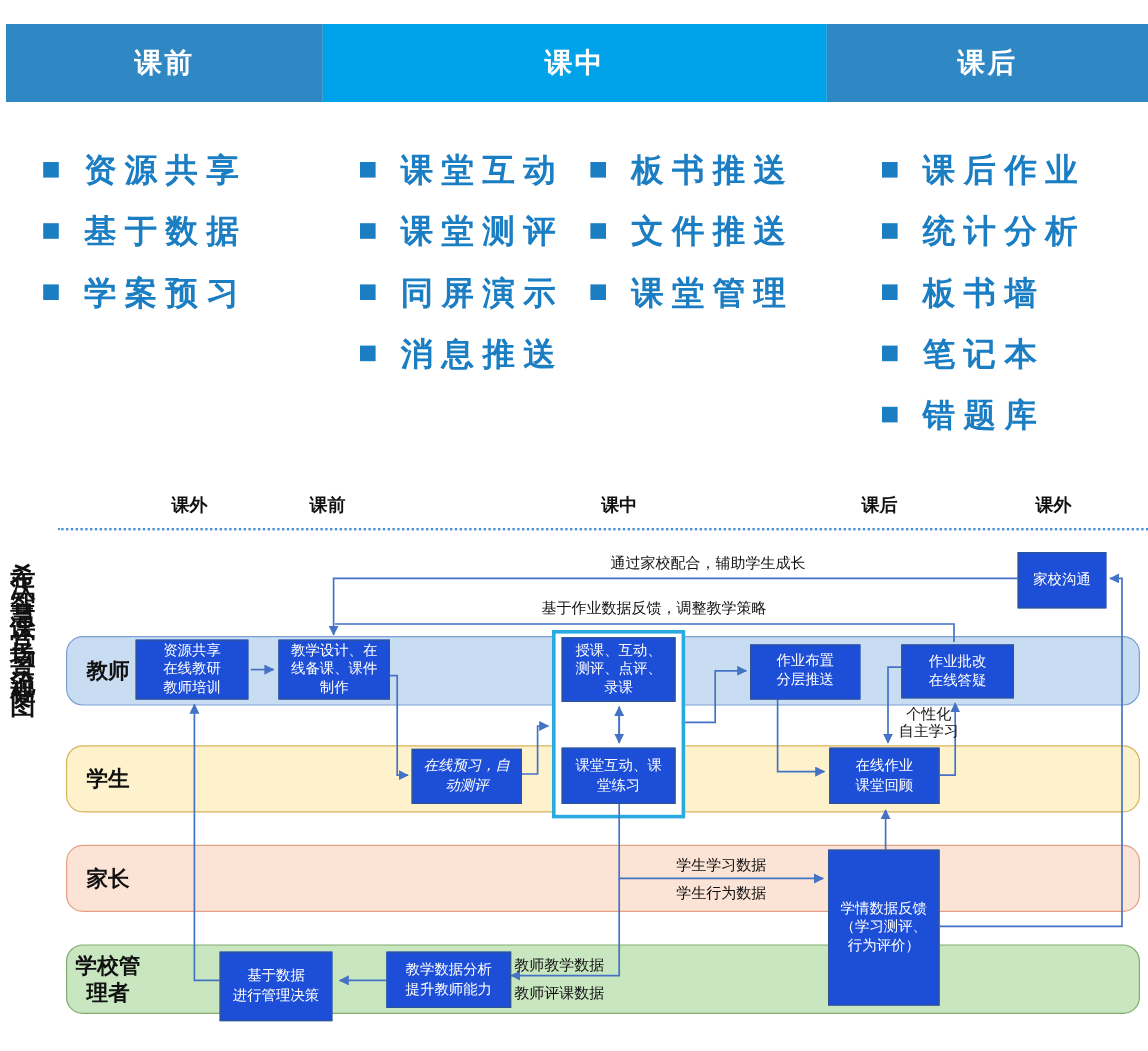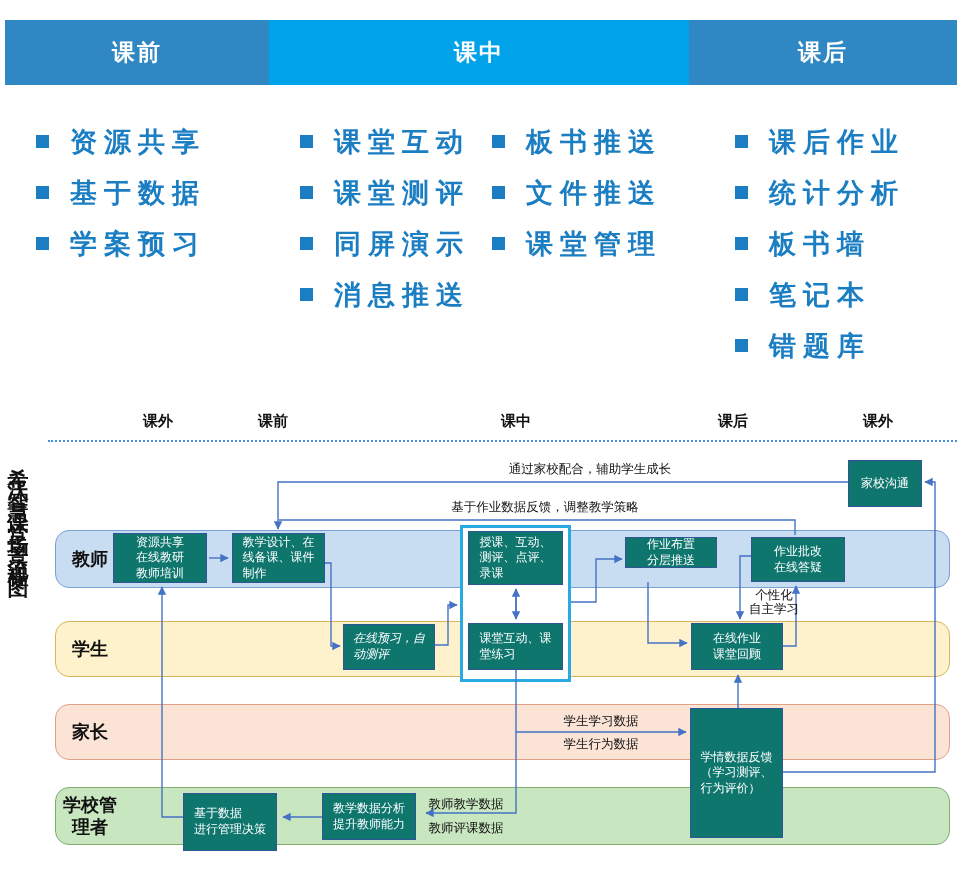--- a/index.html
+++ b/index.html
@@ -17,22 +17,22 @@
   .ftext{color:#1b7ec2;font-size:27px;font-weight:bold;letter-spacing:7px;white-space:nowrap;}
   
   .vtitle{position:absolute;left:4px;top:452px;writing-mode:vertical-rl;text-orientation:upright;
           font-size:21px;font-weight:bold;color:#111;letter-spacing:11px;}
   .phase{position:absolute;top:412px;transform:translateX(-50%);font-size:15px;font-weight:bold;color:#111;}
   .dotline{position:absolute;left:48px;top:440px;width:909px;border-top:2px dotted #4a90d9;}
   .lane{position:absolute;left:55px;width:895px;border-radius:14px;box-sizing:border-box;z-index:1;}
   .lane-label{position:absolute;font-size:18px;font-weight:bold;color:#111;line-height:1.2;text-align:center;z-index:2;}
   .frame{position:absolute;left:460px;top:525px;width:111px;height:157px;background:#ffffff;
          border:3px solid #29abe2;box-sizing:border-box;z-index:2;}
-  .dbox{position:absolute;background:#0f766e;border:1px solid #2f5597;box-sizing:border-box;z-index:4;
-        display:flex;align-items:center;justify-content:center;
+  .dbox{position:absolute;background:#1d4ed8;border:1px solid #2f5597;box-sizing:border-box;z-index:4;
+        display:flex;align-items:center;justify-content:center;text-align:center;
         color:#ffffff;font-size:12px;line-height:1.3;white-space:pre-line;}
   .ann{position:absolute;transform:translateX(-50%);font-size:12.5px;color:#111;white-space:pre-line;
        text-align:center;z-index:5;line-height:1.15;}
   #connectors{position:absolute;left:0;top:0;z-index:3;pointer-events:none;}
   .conn{fill:none;stroke:#4472c4;stroke-width:1.4;}
 </style>
 </head>
 <body>
 
 <div id="stage">
@@ -158,36 +158,36 @@
 
   <div class="dbox" style="left:113px;top:533px;width:94px;height:50px;">资源共享
 在线教研
 教师培训</div>
   <div class="dbox" style="left:232px;top:533px;width:93px;height:50px;">教学设计、在
 线备课、课件
 制作</div>
   <div class="dbox" style="left:468px;top:531px;width:95px;height:54px;">授课、互动、
 测评、点评、
 录课</div>
-  <div class="dbox" style="left:625px;top:537px;width:92px;height:31px;">作业布置
+  <div class="dbox" style="left:625px;top:537px;width:92px;height:46px;font-family:Liberation Mono, monospace;">作业布置
 分层推送</div>
   <div class="dbox" style="left:751px;top:537px;width:94px;height:45px;font-family:Liberation Serif, serif;">作业批改
 在线答疑</div>
   <div class="dbox" style="left:343px;top:624px;width:92px;height:46px;font-style:italic;">在线预习，自
 动测评</div>
   <div class="dbox" style="left:468px;top:623px;width:95px;height:47px;">课堂互动、课
 堂练习</div>
   <div class="dbox" style="left:691px;top:623px;width:92px;height:47px;">在线作业
 课堂回顾</div>
   <div class="dbox" style="left:690px;top:708px;width:93px;height:130px;">学情数据反馈
 （学习测评、
 行为评价）</div>
   <div class="dbox" style="left:183px;top:793px;width:94px;height:58px;">基于数据
 进行管理决策</div>
-  <div class="dbox" style="left:322px;top:793px;width:94px;height:47px;">教学数据分析
+  <div class="dbox" style="left:322px;top:793px;width:104px;height:47px;">教学数据分析
 提升教师能力</div>
   <div class="dbox" style="left:848px;top:460px;width:74px;height:47px;">家校沟通</div>
 
   <div class="ann" style="left:590px;top:462px;">通过家校配合，辅助学生成长</div>
   <div class="ann" style="left:545px;top:500px;">基于作业数据反馈，调整教学策略</div>
   <div class="ann" style="left:774px;top:588px;">个性化
 自主学习</div>
   <div class="ann" style="left:601px;top:714px;">学生学习数据</div>
   <div class="ann" style="left:601px;top:737px;">学生行为数据</div>
   <div class="ann" style="left:466px;top:797px;">教师教学数据</div>

